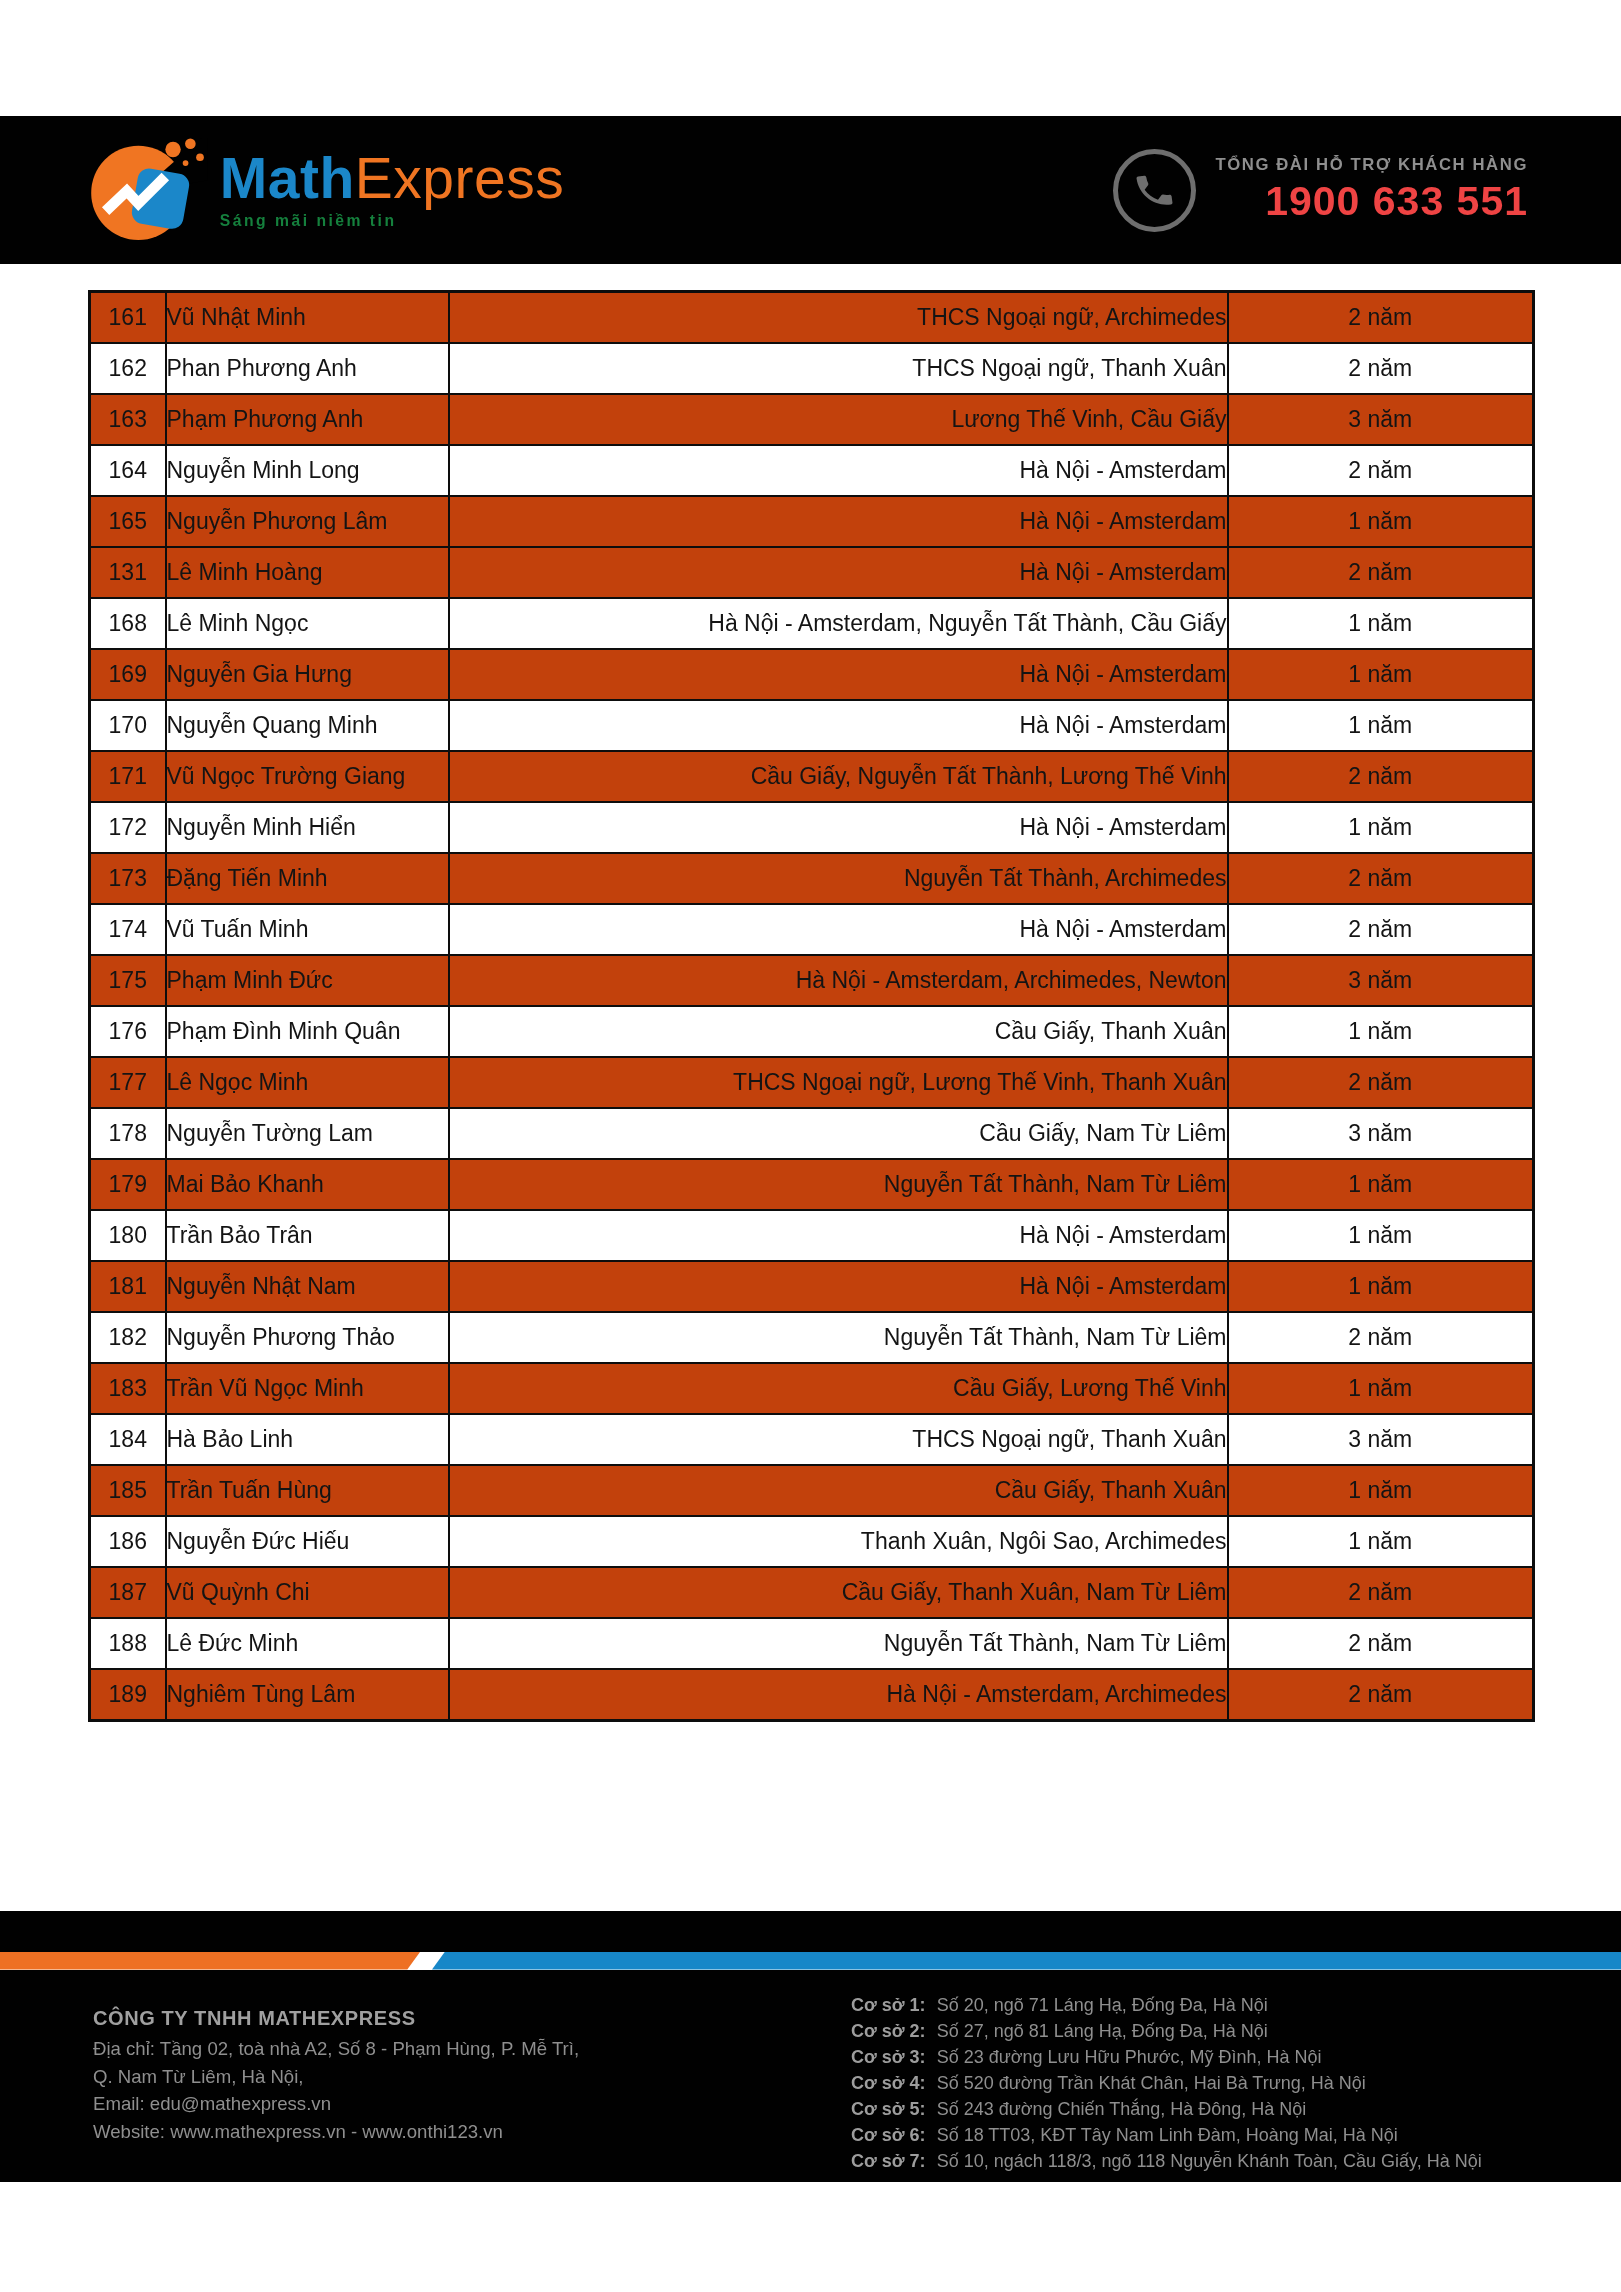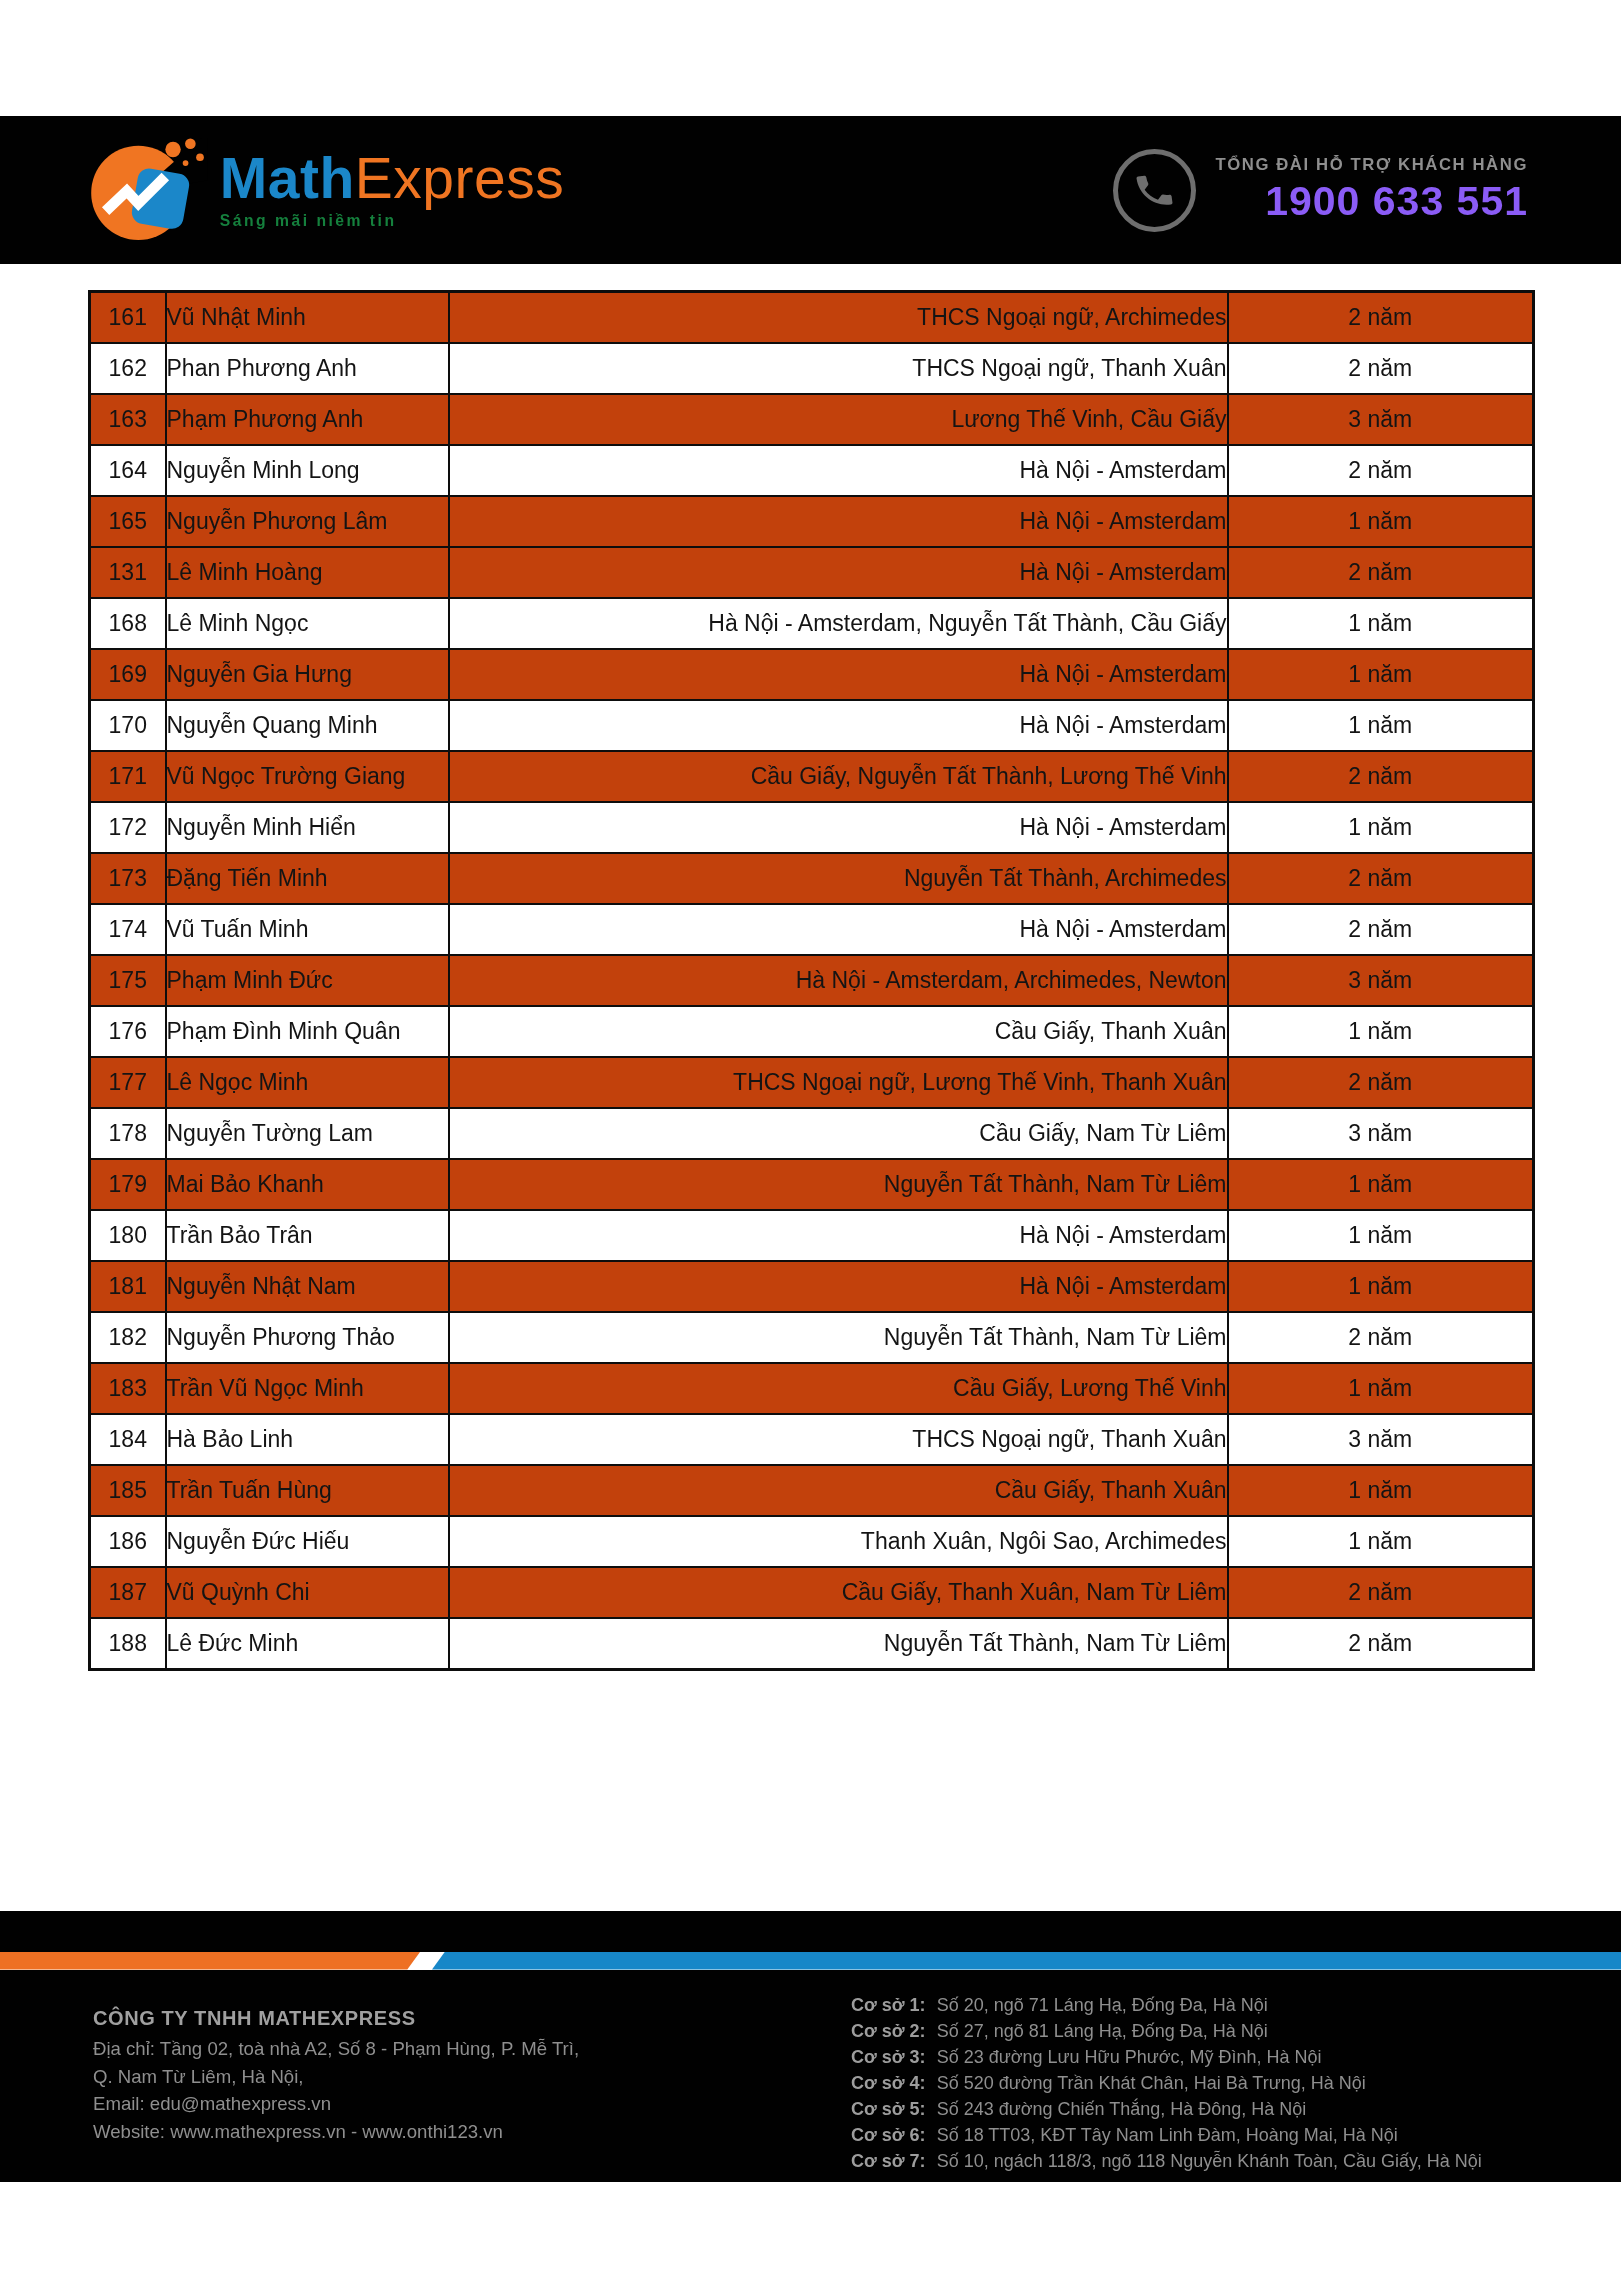--- a/index.html
+++ b/index.html
@@ -21,21 +21,21 @@
   .logo-word .express{color:#F07522;font-weight:400;}
   .logo-tagline{margin-top:4.9px;font-size:15.7px;font-weight:700;color:#15803d;letter-spacing:2.5px;}
   .hotline{display:flex;align-items:center;gap:19.6px;}
   .phone-circle{
     width:73px;height:73px;border:5.9px solid #6e6e6e;border-radius:50%;
     display:flex;align-items:center;justify-content:center;flex:0 0 auto;
   }
   .phone-circle svg{width:43px;height:43px;fill:#6e6e6e;transform:rotate(-8deg);}
   .hotline-text{text-align:right;}
   .hotline-label{font-size:16.7px;font-weight:700;color:#8f8f8f;letter-spacing:1.6px;white-space:nowrap;}
-  .hotline-number{font-size:41px;font-weight:800;color:#8b5cf6;letter-spacing:1px;margin-top:2.9px;white-space:nowrap;}
+  .hotline-number{font-size:41px;font-weight:800;color:#ef4444;letter-spacing:1px;margin-top:2.9px;white-space:nowrap;}
 
   
   table.roster{
     position:absolute;left:88px;top:290px;width:1445px;
     border-collapse:collapse;table-layout:fixed;
     border:3.9px solid #0d0d0d;
   }
   table.roster td{
     border:2px solid #0d0d0d;height:49px;font-size:23px;color:#141414;
     overflow:hidden;white-space:nowrap;padding:0;
@@ -262,20 +262,26 @@
           <td class="c-name">Vũ Quỳnh Chi</td>
           <td class="c-school">Cầu Giấy, Thanh Xuân, Nam Từ Liêm</td>
           <td class="c-year">2 năm</td>
         </tr>
         <tr class="">
           <td class="c-no">188</td>
           <td class="c-name">Lê Đức Minh</td>
           <td class="c-school">Nguyễn Tất Thành, Nam Từ Liêm</td>
           <td class="c-year">2 năm</td>
         </tr>
+        <tr class="stripe">
+          <td class="c-no">189</td>
+          <td class="c-name">Nghiêm Tùng Lâm</td>
+          <td class="c-school">Hà Nội - Amsterdam, Archimedes</td>
+          <td class="c-year">2 năm</td>
+        </tr>
       </tbody>
   </table>
 
   <footer class="bottombar">
     <div class="accent-band">
       <div class="band-orange"></div>
       <div class="band-blue"></div>
     </div>
     <div class="company">
       <div class="company-name">CÔNG TY TNHH MATHEXPRESS</div>

